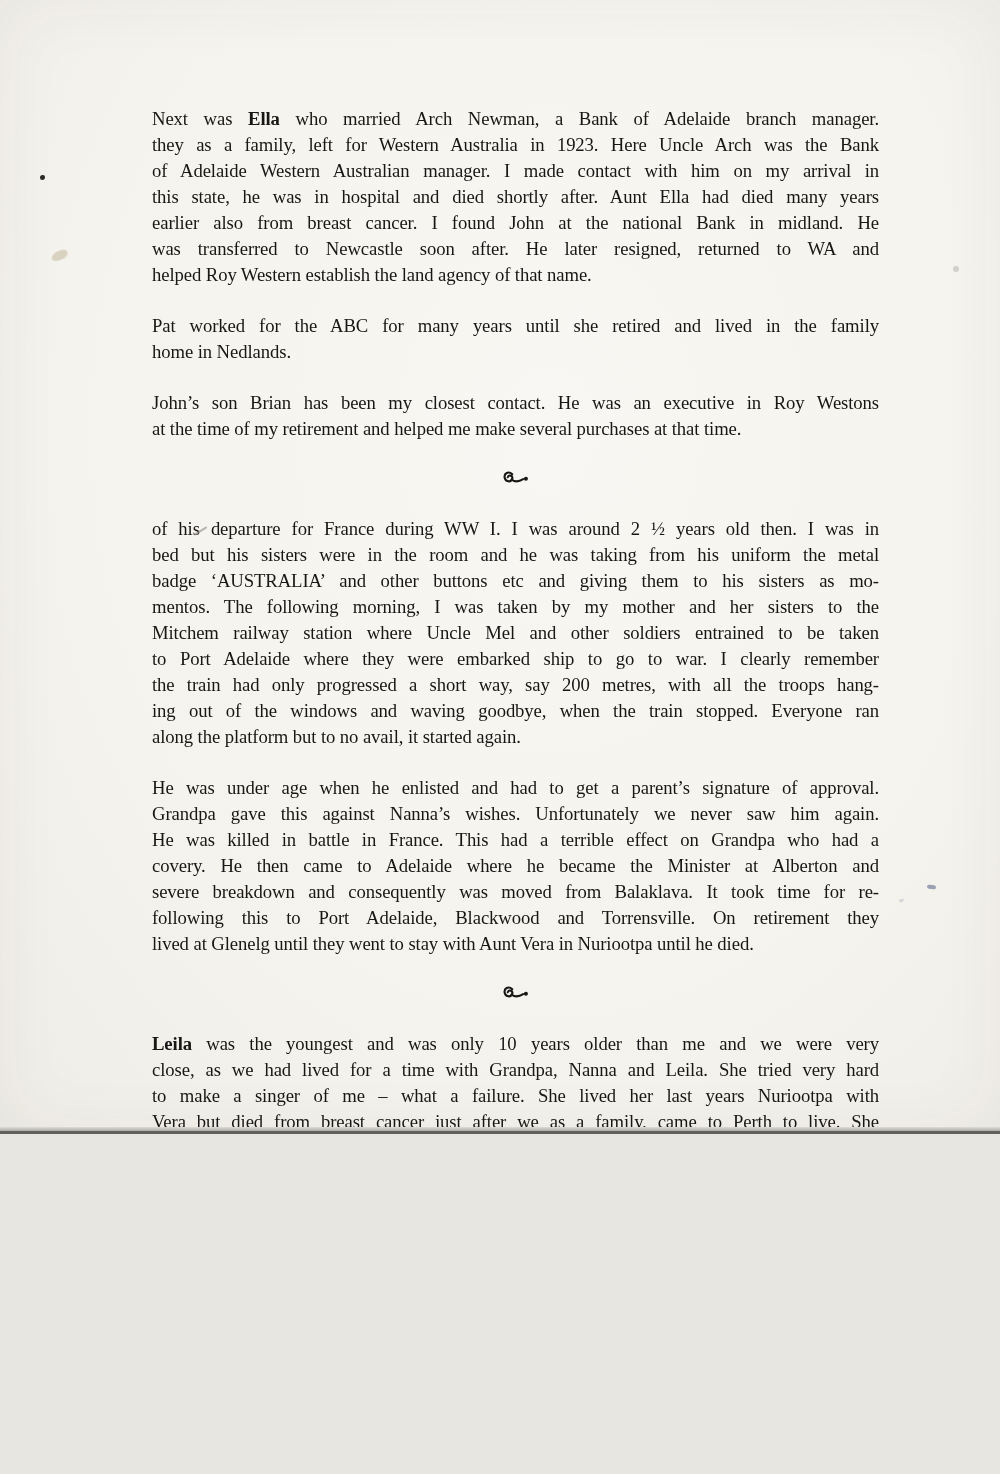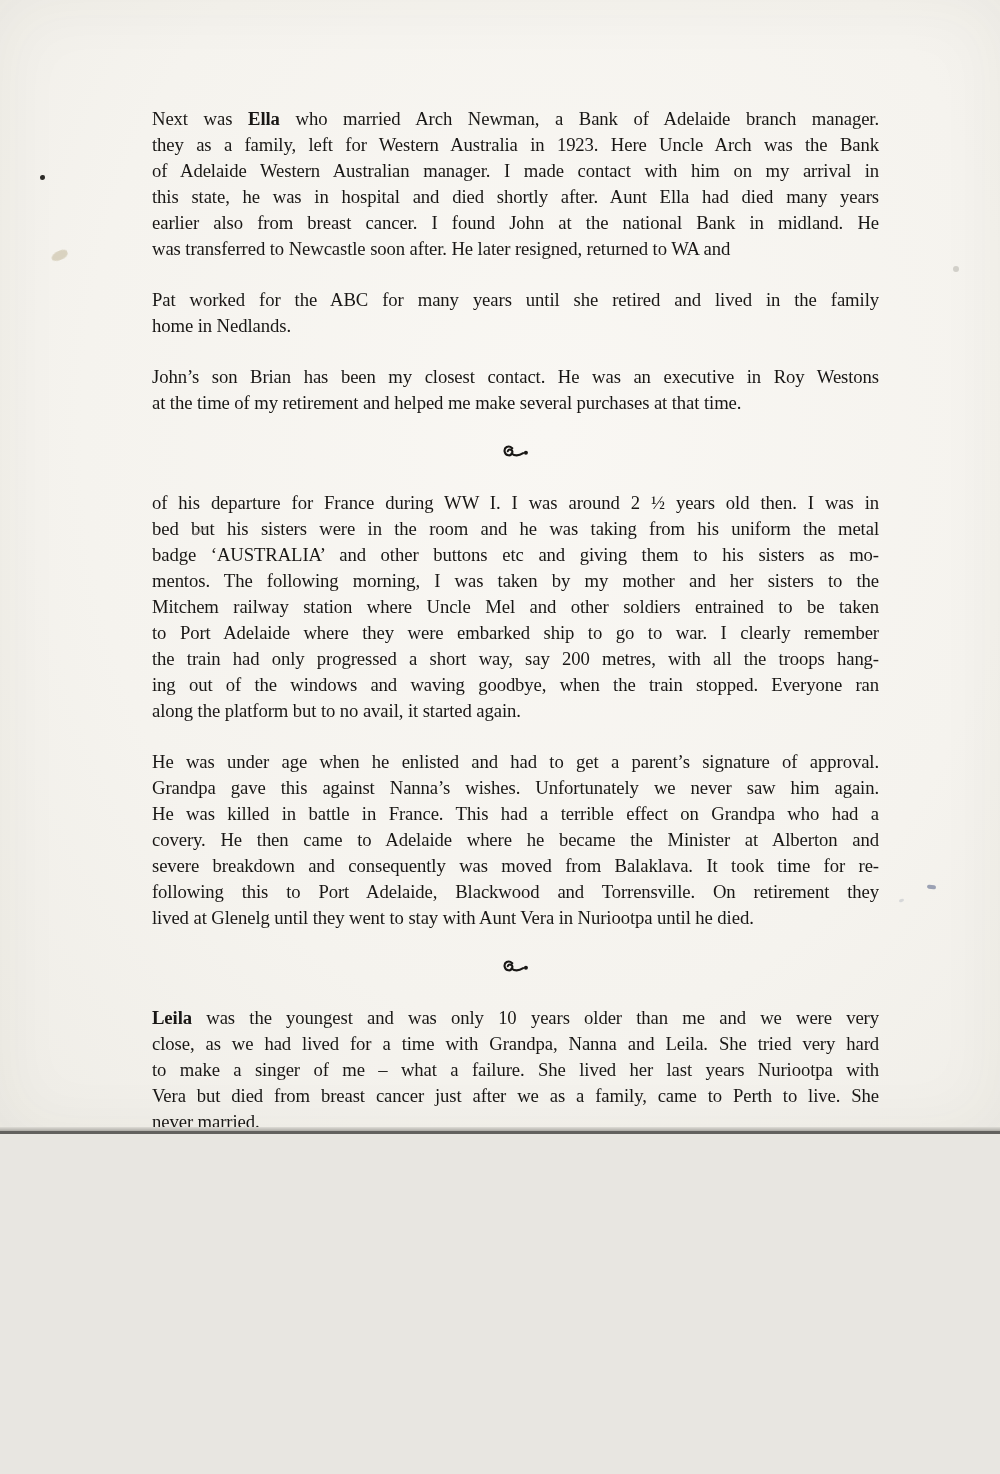--- a/index.html
+++ b/index.html
@@ -53,20 +53,21 @@
 
   <div class="content">
 
     <div class="para">
         <div class="line">Next was <b>Ella</b> who married Arch Newman, a Bank of Adelaide branch manager.</div>
         <div class="line">they as a family, left for Western Australia in 1923. Here Uncle Arch was the Bank</div>
         <div class="line">of Adelaide Western Australian manager. I made contact with him on my arrival in</div>
         <div class="line">this state, he was in hospital and died shortly after. Aunt Ella had died many years</div>
         <div class="line">earlier also from breast cancer. I found John at the national Bank in midland. He</div>
         <div class="line">was transferred to Newcastle soon after. He later resigned, returned to WA and</div>
+        <div class="line">helped Roy Western establish the land agency of that name.</div>
       </div>
 
     <div class="para">
         <div class="line">Pat worked for the ABC for many years until she retired and lived in the family</div>
         <div class="line">home in Nedlands.</div>
       </div>
 
     <div class="para">
         <div class="line">John’s son Brian has been my closest contact. He was an executive in Roy Westons</div>
         <div class="line">at the time of my retirement and helped me make several purchases at that time.</div>

